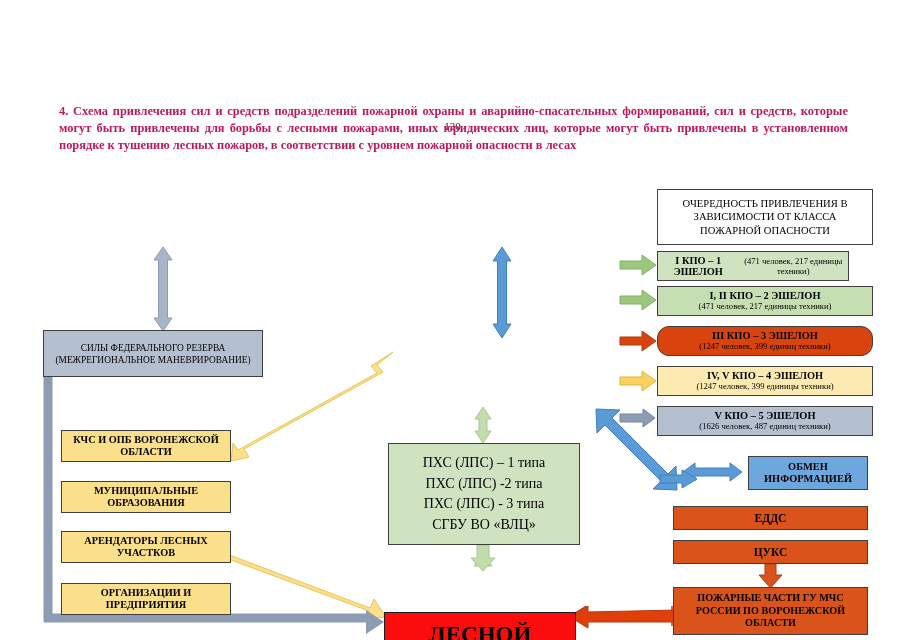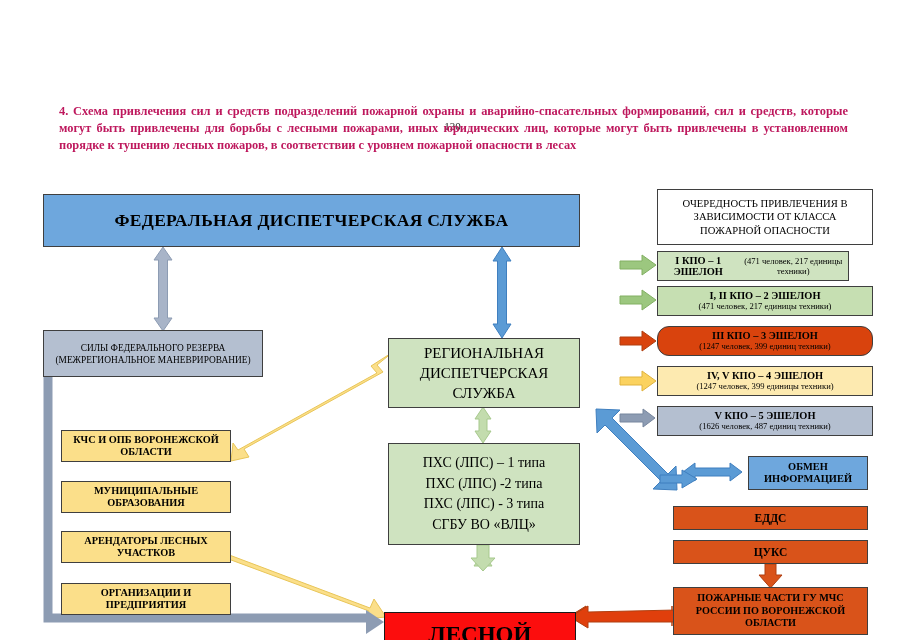--- a/index.html
+++ b/index.html
@@ -121,23 +121,20 @@
       <polygon points="620,296 642,296 642,290 656,300 642,310 642,304 620,304" fill="#9cc77f" stroke="#82b063" stroke-width="1"></polygon>
     </g>
     <g>
       <polygon points="620,337 642,337 642,331 656,341 642,351 642,345 620,345" fill="#d9430d" stroke="#b03f10" stroke-width="1"></polygon>
     </g>
     <g>
       <polygon points="620,377 642,377 642,371 656,381 642,391 642,385 620,385" fill="#fbd25f" stroke="#e0b33f" stroke-width="1"></polygon>
     </g>
   </svg>
 
-  <div class="box c-blue" style="left:43px;top:194px;width:537px;height:53px;font-size:17.5px;font-weight:bold;letter-spacing:.3px;">
-    <span>ФЕДЕРАЛЬНАЯ ДИСПЕТЧЕРСКАЯ СЛУЖБА</span>
-  </div>
 
   <div class="box c-white" style="left:657px;top:189px;width:216px;height:56px;font-size:10.6px;line-height:13.5px;padding:0 4px;">
     <span>ОЧЕРЕДНОСТЬ ПРИВЛЕЧЕНИЯ В ЗАВИСИМОСТИ ОТ КЛАССА ПОЖАРНОЙ ОПАСНОСТИ</span>
   </div>
 
   <div class="box" style="left:657px;top:251px;width:192px;height:30px;background:#cfe3c0;gap:0;justify-content:flex-end;">
     <b style="font-size:10.4px;">I КПО – 1 ЭШЕЛОН</b>
     <span class="l2">(471 человек, 217 единицы техники)</span>
   </div>
   <div class="box" style="left:657px;top:286px;width:216px;height:30px;background:#c6dfb2;flex-direction:column;">
@@ -154,23 +151,20 @@
   </div>
   <div class="box" style="left:657px;top:406px;width:216px;height:30px;background:#b4bfd0;flex-direction:column;">
     <b style="font-size:10.4px;">V КПО – 5 ЭШЕЛОН</b>
     <span class="l2">(1626 человек, 487 единиц техники)</span>
   </div>
 
   <div class="box c-gray" style="left:43px;top:330px;width:220px;height:47px;font-size:9.4px;line-height:12px;padding:0 6px;">
     <span>СИЛЫ ФЕДЕРАЛЬНОГО РЕЗЕРВА (МЕЖРЕГИОНАЛЬНОЕ МАНЕВРИРОВАНИЕ)</span>
   </div>
 
-  <div class="box c-green" style="left:388px;top:338px;width:192px;height:70px;font-size:15px;line-height:20px;">
-    <span>РЕГИОНАЛЬНАЯ ДИСПЕТЧЕРСКАЯ СЛУЖБА</span>
-  </div>
 
   <div class="box c-green" style="left:388px;top:443px;width:192px;height:102px;flex-direction:column;font-size:14px;line-height:20.5px;">
     <span>ПХС (ЛПС) – 1 типа</span>
     <span>ПХС (ЛПС) -2 типа</span>
     <span>ПХС (ЛПС) - 3 типа</span>
     <span>СГБУ ВО «ВЛЦ»</span>
   </div>
 
   <div class="box c-red" style="left:384px;top:566px;width:192px;height:72px;font-size:23px;font-weight:bold;line-height:27px;border:1.6px solid #1a1a1a;margin-top:46px;">
     <span>ЛЕСНОЙ ПОЖАР</span>

